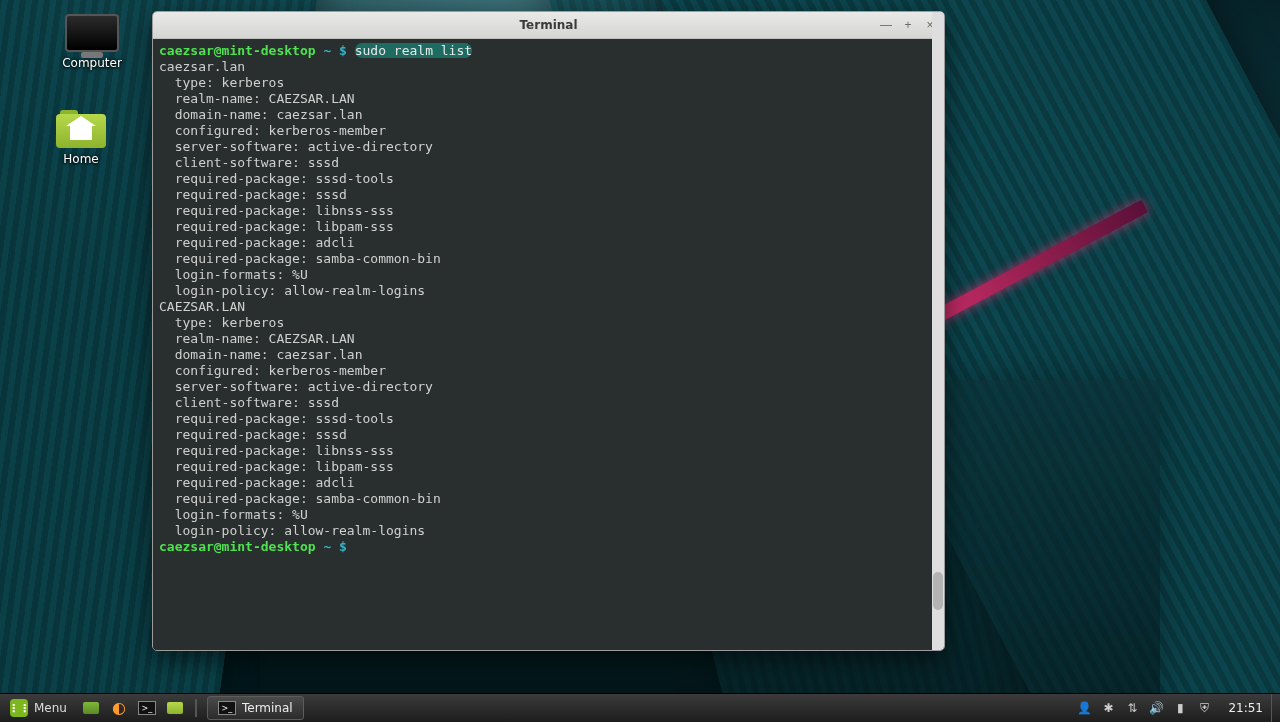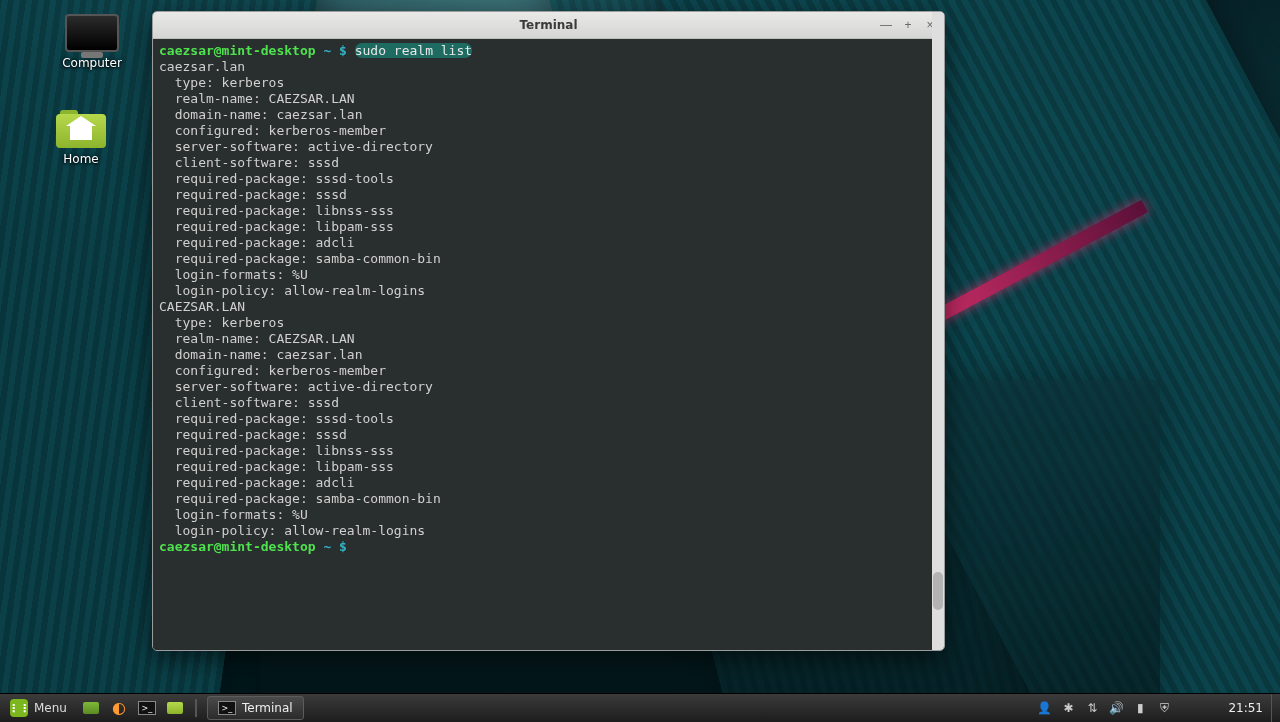--- a/index.html
+++ b/index.html
@@ -121,21 +121,21 @@
 }
 .panel .sep{width:2px;height:18px;background:#555;margin:0 6px;}
 .panel .task{
   display:flex;align-items:center;gap:6px;height:22px;padding:0 10px;margin-left:4px;
   background:linear-gradient(#4a4a4a,#2b2b2b);border:1px solid #5c5c5c;border-radius:3px;cursor:pointer;
   font-size:12px;color:#eee;
 }
 .panel .spacer{flex:1;}
 .panel .tray{display:flex;align-items:center;gap:8px;padding:0 8px;}
 .panel .tray .ticon{width:16px;height:16px;display:flex;align-items:center;justify-content:center;color:#ccc;cursor:pointer;}
-.panel .clock{padding:0 8px;color:#eee;cursor:pointer;margin-left:40px;}
+.panel .clock{padding:0 8px;color:#eee;cursor:pointer;}
 .panel .showdesk{width:8px;height:100%;border-left:1px solid #555;cursor:pointer;}
 
 .icon-desktop-square{background:linear-gradient(#7fb838,#5c8a25);border-radius:2px;width:16px;height:12px;}
 .icon-firefox{color:#ff9a2e;font-size:16px;line-height:1;}
 .icon-term{width:16px;height:12px;background:#111;border:1px solid #888;display:flex;align-items:center;justify-content:center;color:#eee;font-size:8px;}
 .icon-files{background:linear-gradient(#b6d84b,#8db42d);border-radius:2px;width:16px;height:12px;}
 </style>
 </head>
 <body>
 

